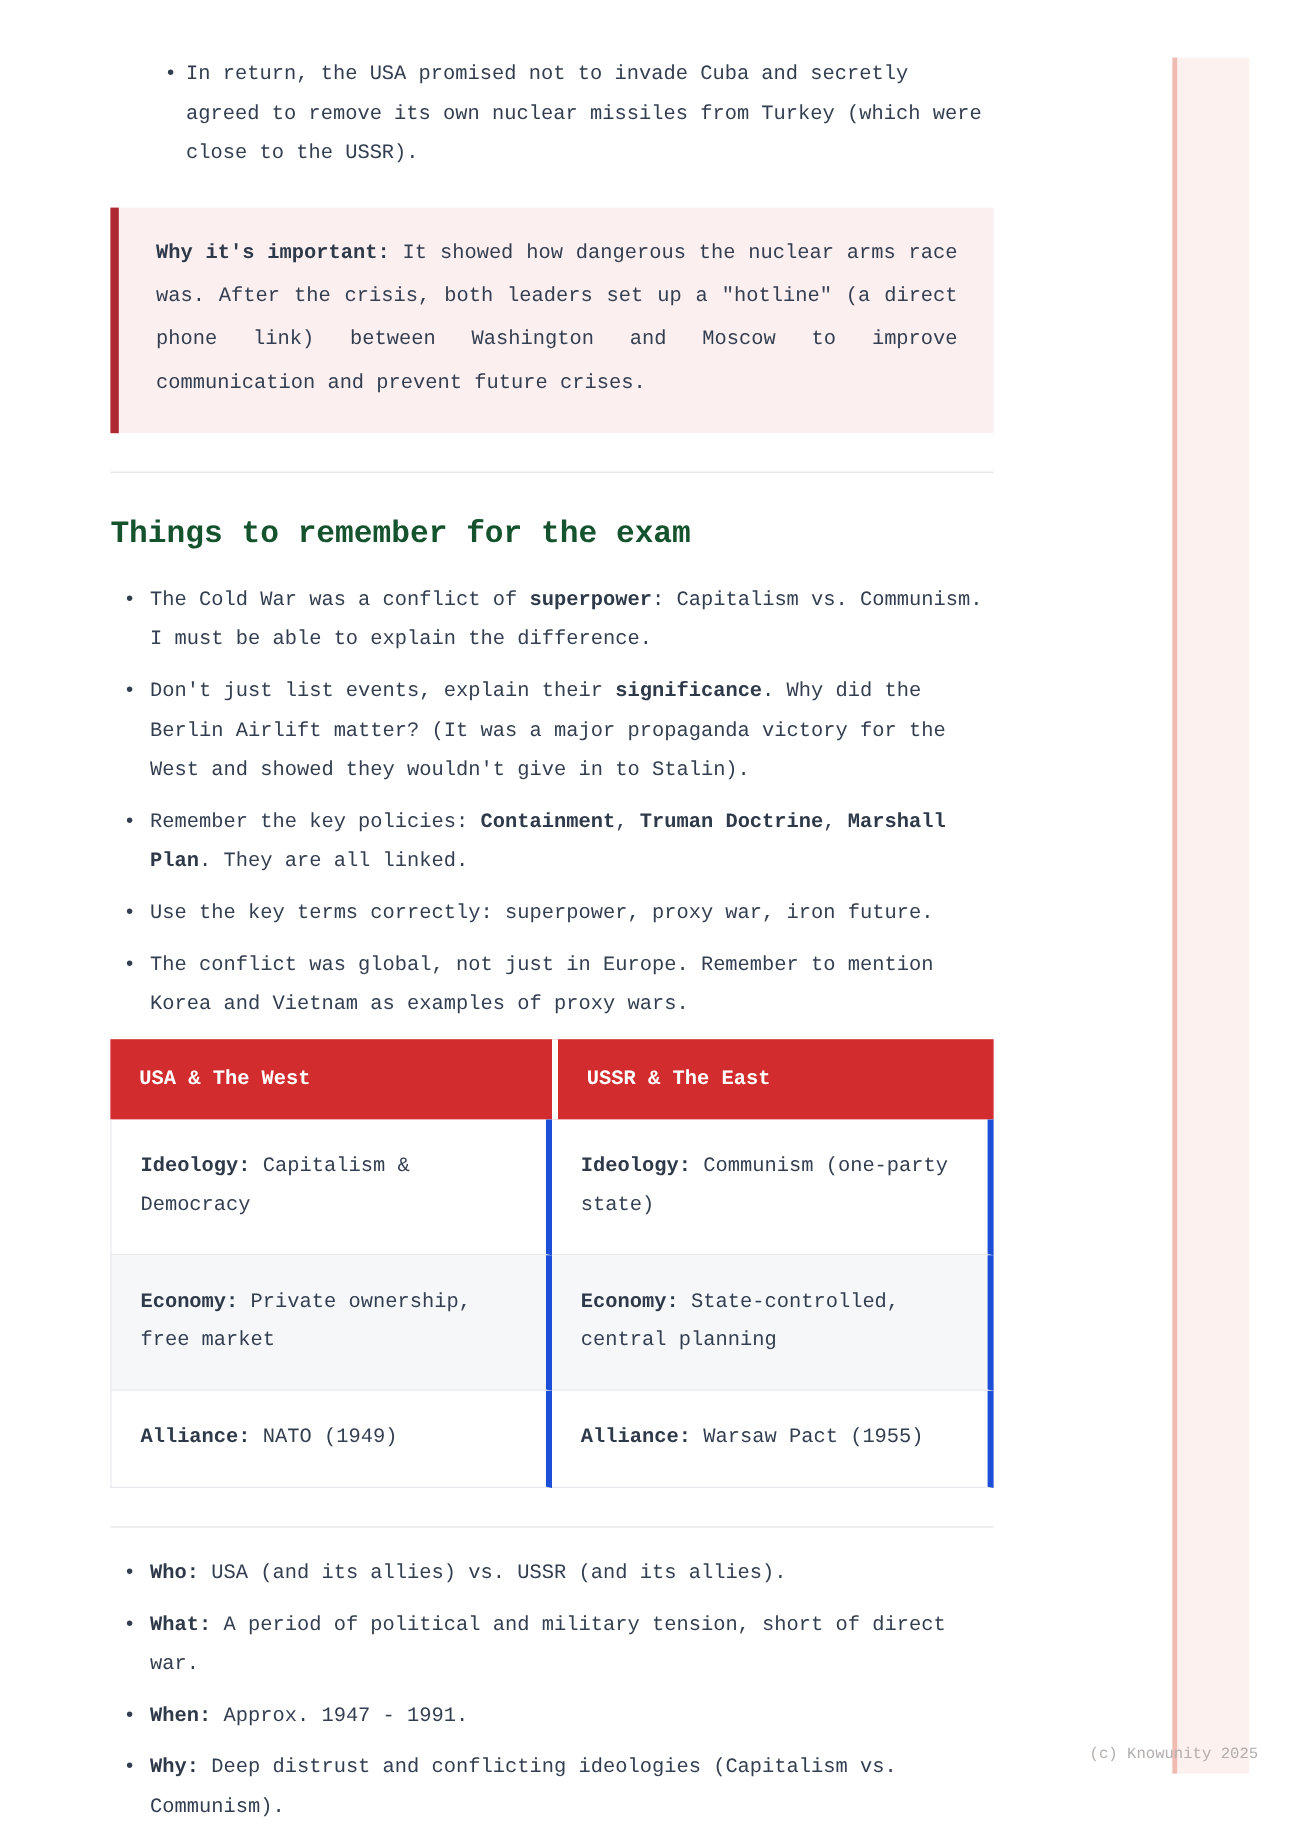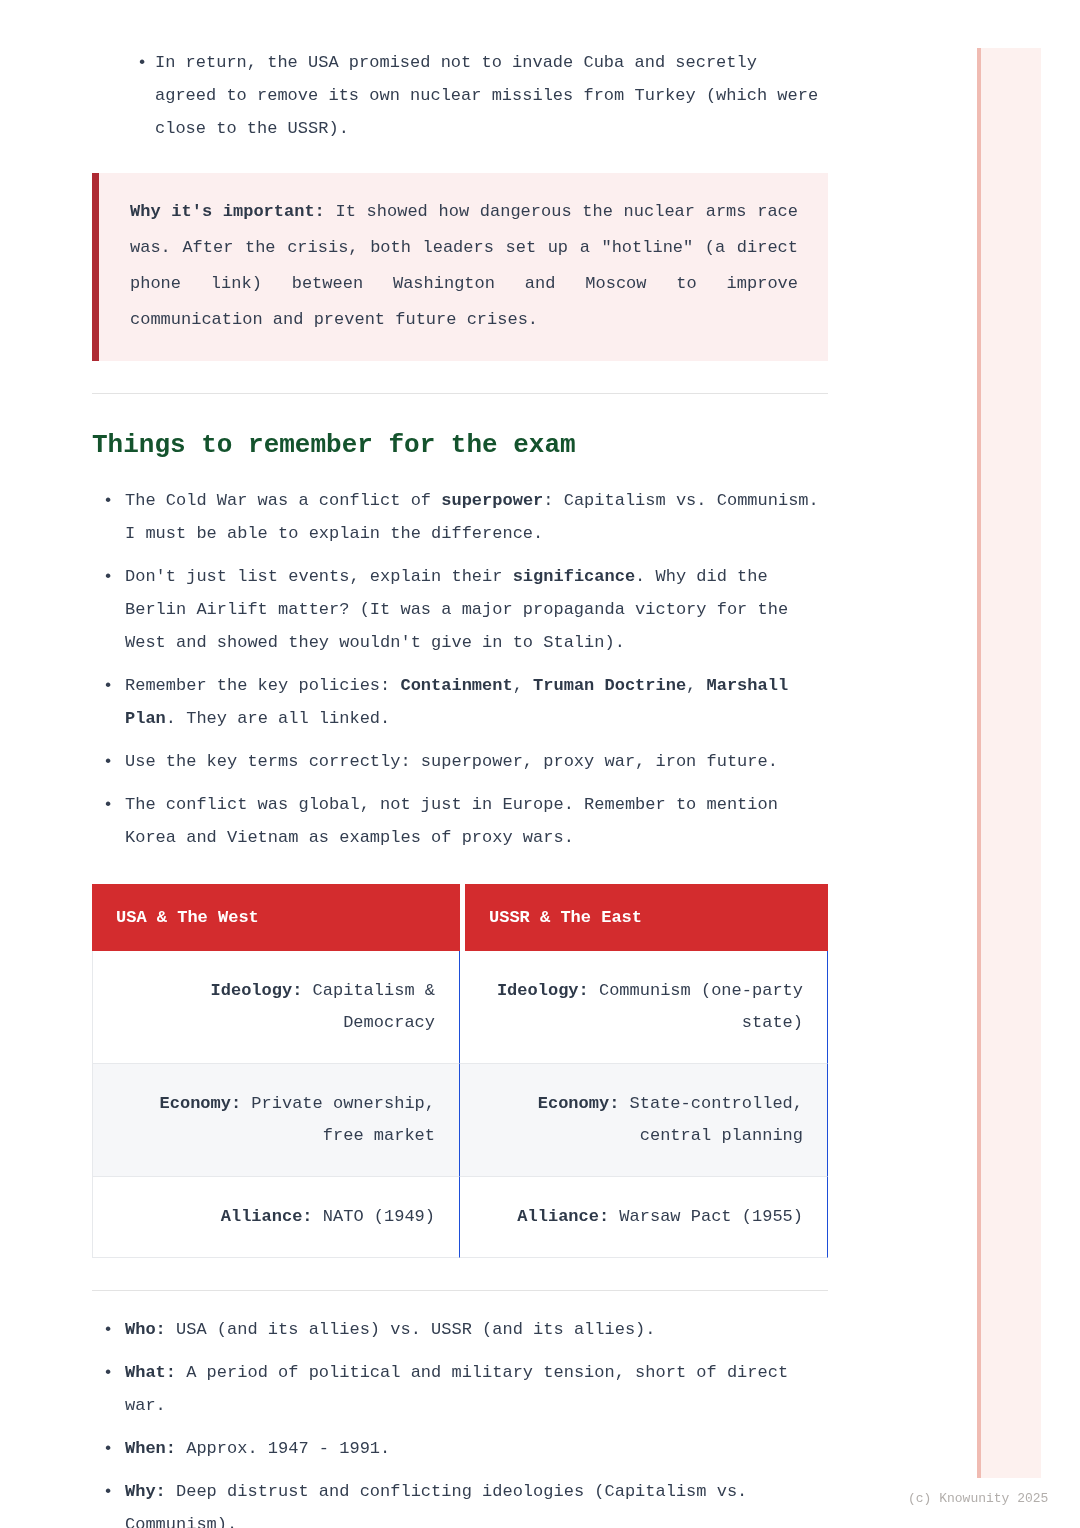--- a/index.html
+++ b/index.html
@@ -68,47 +68,46 @@
   h2.section-heading {
     margin-top:34px;
     font-size:26px; line-height:34px;
     font-weight:bold;
     color:#14532d;
   }
 
   
   table.compare {
     width:100%;
-    margin-top:30px;
+    margin-top:12px;
     border-collapse:separate; border-spacing:0;
     font-size:17px;
   }
   table.compare th {
     background:#d32c2e; color:#ffffff;
     text-align:left; font-weight:bold;
     padding:24px 24px;
     width:50%;
   }
   table.compare th + th { border-left:5px solid #ffffff; }
   table.compare td {
     padding:24px 24px;
     line-height:32px;
     border-bottom:1px solid #e7e9ec;
-    border-right:1px solid #1d4ed8;
+    border-right:5px solid #1d4ed8;
     background:#ffffff;
     vertical-align:top;
-    text-align:right;
   }
   table.compare td:first-child { border-left:1px solid #e7e9ec; }
   table.compare tbody tr:nth-child(even) td { background:#f6f7f9; }
   table.compare td b { color:#2e3949; }
 
   
   .footer-copy {
-    position:absolute; top:1491px; left:908px;
+    position:absolute; top:1454px; left:908px;
     font-size:13px; color:#b2aeab;
     z-index:3; white-space:nowrap;
   }
 </style>
 </head>
 <body>
 
 <div class="page">
 
   <div class="stripe"></div>

